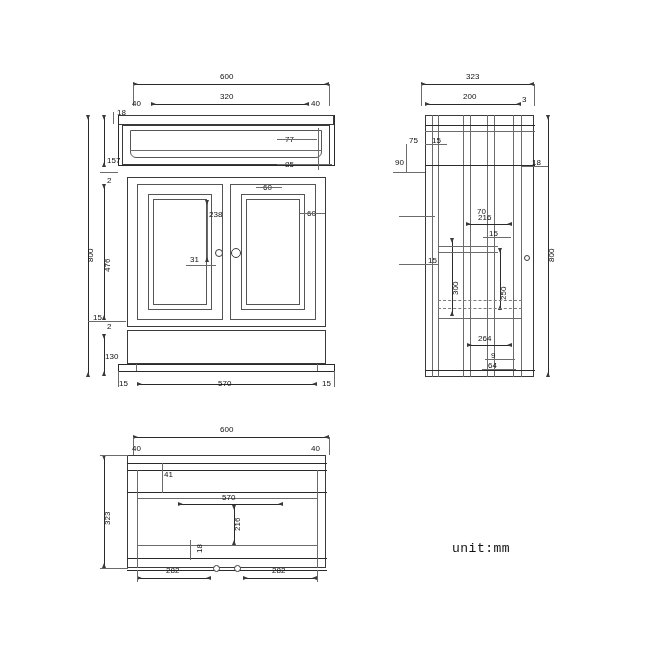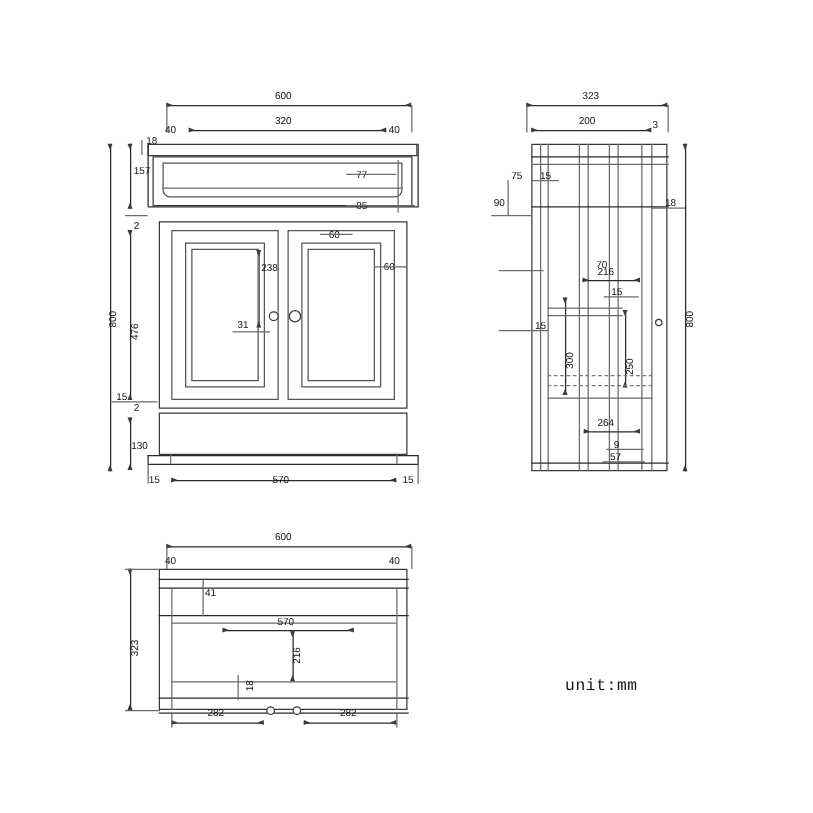--- a/index.html
+++ b/index.html
@@ -53,21 +53,21 @@
     <div class="box2" style="left:130px;top:130px;width:192px;height:28px;border-radius:0 0 6px 6px;"></div>
     <div class="ln h lite" style="left:130px;top:150px;width:192px;"></div>
 
     <div class="ln v thick" style="left:118px;top:115px;height:50px;"></div>
     <div class="ln v thick" style="left:334px;top:115px;height:50px;"></div>
     <div class="ln h thick" style="left:118px;top:165px;width:217px;"></div>
 
     <div class="ln v thick" style="left:104px;top:115px;height:52px;"></div>
     <div class="arrowtick tri-d" style="left:101.5px;top:115px;"></div>
     <div class="arrowtick tri-u" style="left:101.5px;top:162px;"></div>
-    <div class="lbl" style="left:107px;top:132px;text-align:right;">157</div>
+    <div class="lbl" style="left:107px;top:156px;text-align:right;">157</div>
 
     <div class="lbl" style="left:107px;top:176px;">2</div>
     <div class="ln h lite" style="left:100px;top:172px;width:18px;"></div>
 
     <div class="lbl" style="left:285px;top:135px;">77</div>
     <div class="ln h lite" style="left:277px;top:139px;width:40px;"></div>
     <div class="lbl" style="left:285px;top:160px;">85</div>
     <div class="ln h lite" style="left:277px;top:164px;width:55px;"></div>
     <div class="ln v lite" style="left:318px;top:128px;height:42px;"></div>
 
@@ -210,21 +210,21 @@
     <div class="knob" style="left:524px;top:255px;width:6px;height:6px;"></div>
 
     <div class="ln h thick" style="left:467px;top:345px;width:45px;"></div>
     <div class="arrowtick tri-r" style="left:467px;top:342.5px;"></div>
     <div class="arrowtick tri-l" style="left:507px;top:342.5px;"></div>
     <div class="lbl" style="left:478px;top:334px;">264</div>
 
     <div class="lbl" style="left:491px;top:351px;">9</div>
     <div class="ln h lite" style="left:485px;top:359px;width:30px;"></div>
 
-    <div class="lbl" style="left:488px;top:361px;">57</div>
+    <div class="lbl" style="left:488px;top:361px;">64</div>
     <div class="ln h lite" style="left:482px;top:369px;width:34px;"></div>
 
     <div class="ln h thick" style="left:425px;top:370px;width:110px;"></div>
   </div>
 
   <div>
 
     <div class="ln h thick" style="left:133px;top:437px;width:196px;"></div>
     <div class="arrowtick tri-r" style="left:133px;top:434.5px;"></div>
     <div class="arrowtick tri-l" style="left:324px;top:434.5px;"></div>

